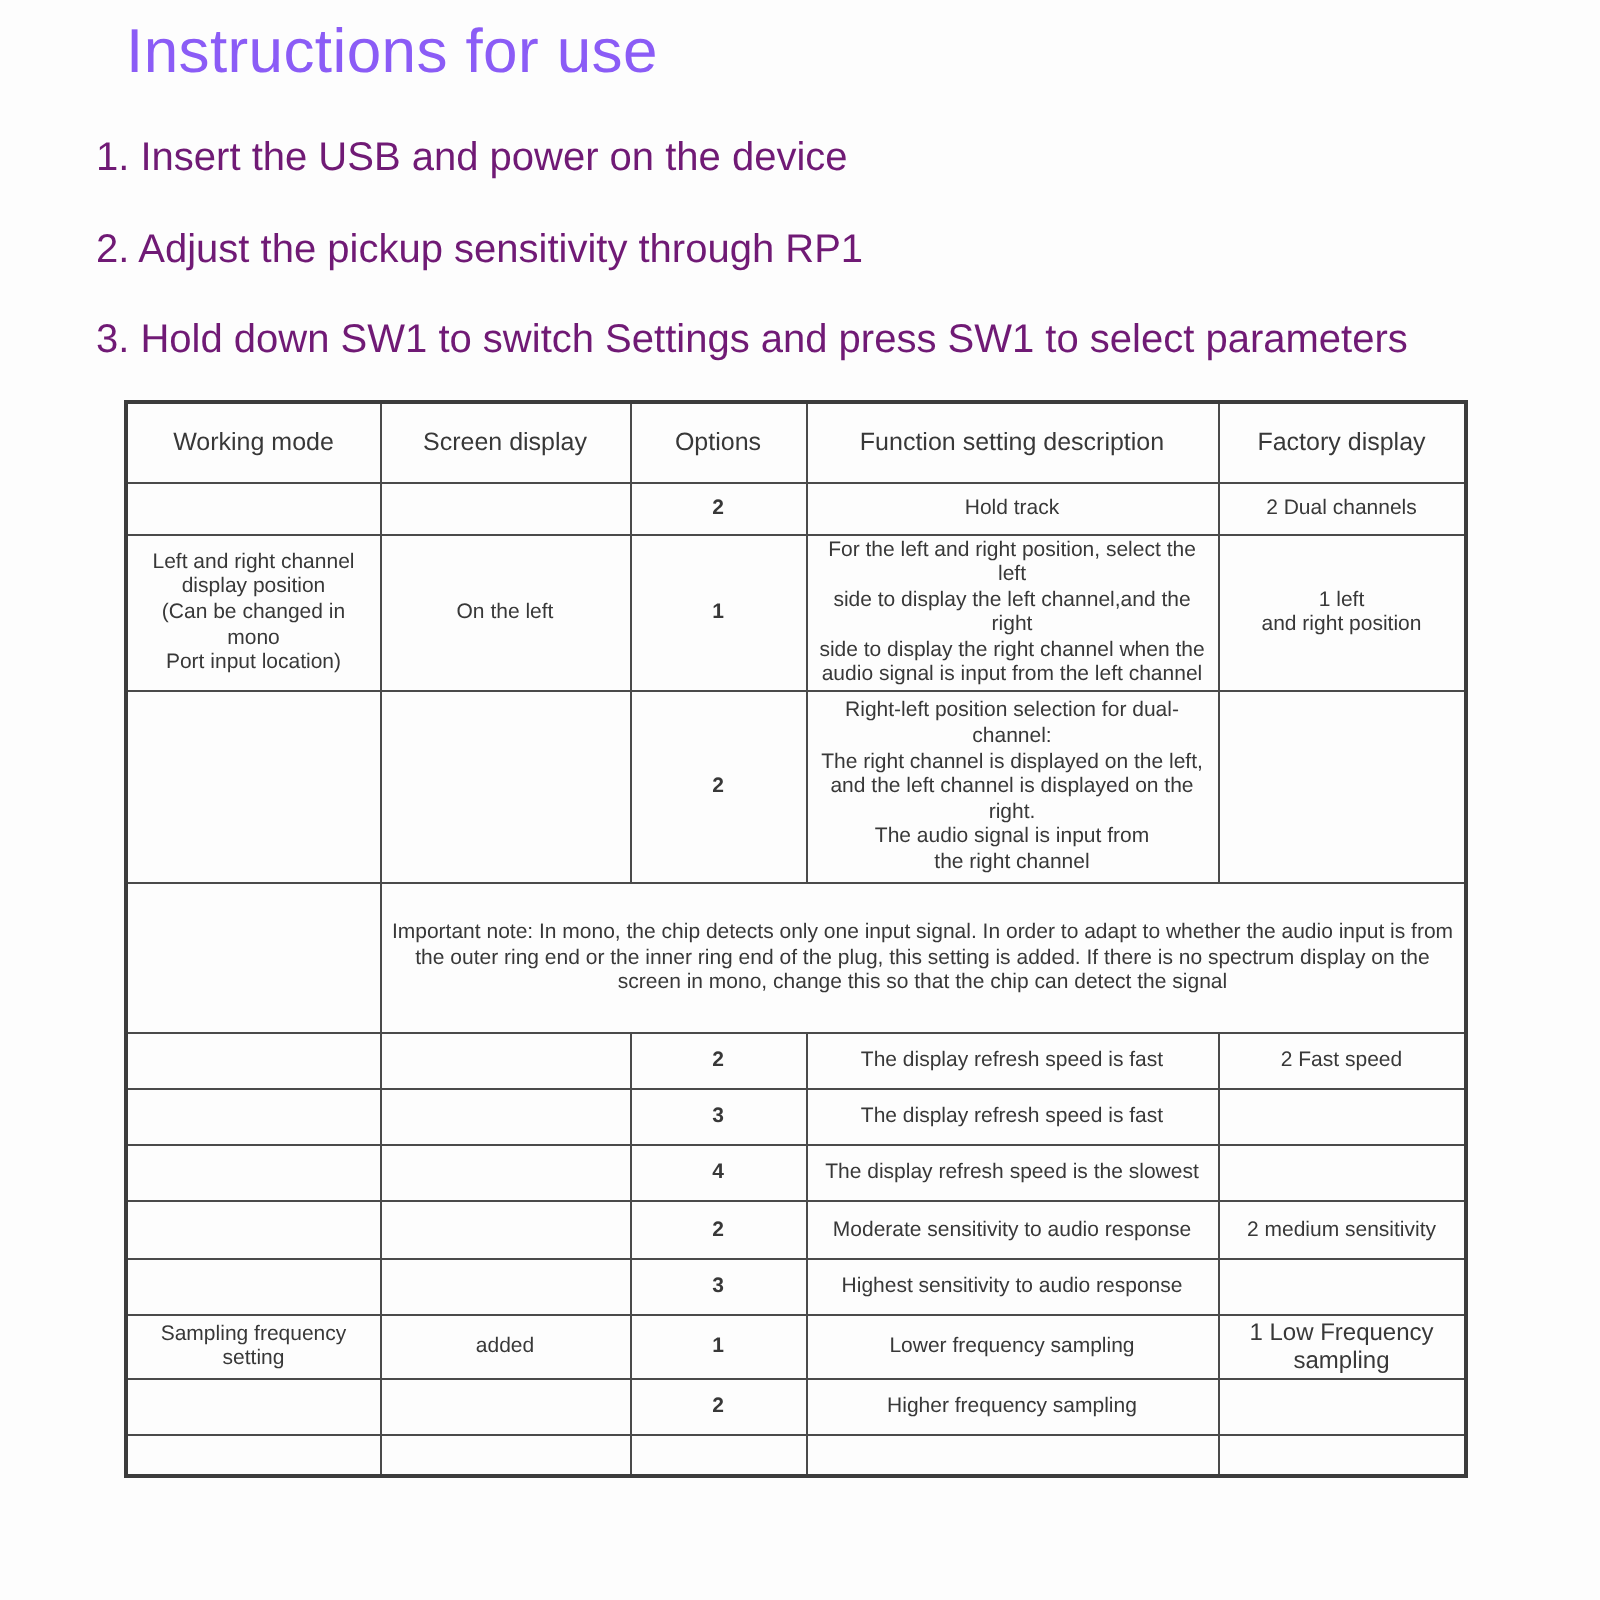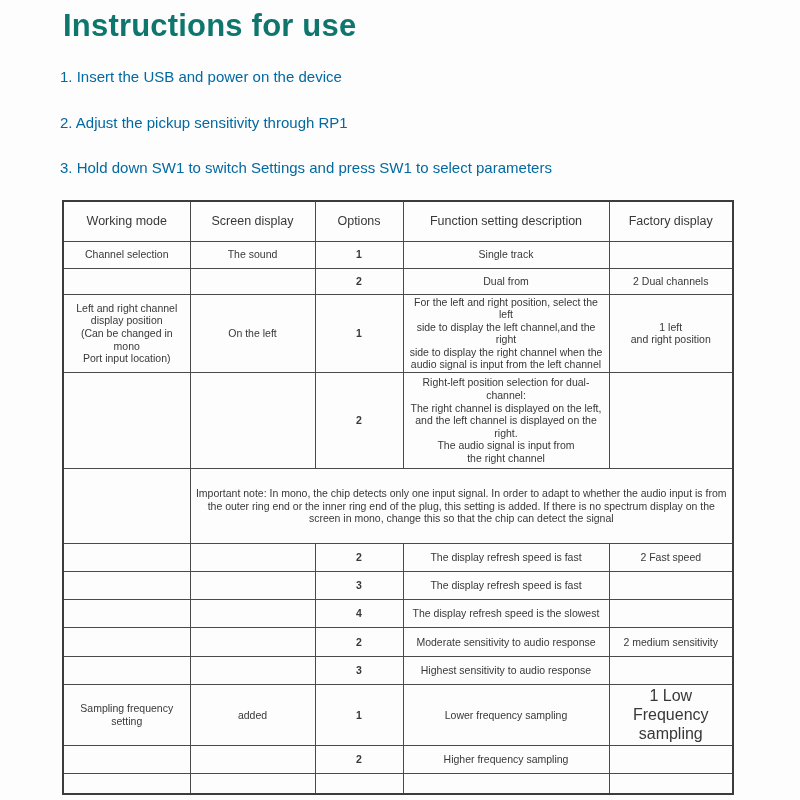--- a/index.html
+++ b/index.html
@@ -5,26 +5,26 @@
   html, body { margin:0; padding:0; }
   body {
     width:800px; height:800px; position:relative;
     background:#fdfdfd;
     font-family:"Liberation Sans", sans-serif;
     color:#383838;
     overflow:hidden;
   }
   .title {
     position:absolute; left:63px; top:8px;
-    font-size:31px; font-weight:bold; color:#0f766e;
+    font-size:31px; font-weight:normal; color:#8b5cf6;
     margin:0; letter-spacing:0.2px;
   }
   .step {
-    position:absolute; left:60px;
-    font-size:15px; color:#0369a1;
+    position:absolute; left:48px;
+    font-size:20px; color:#701a75;
     white-space:nowrap;
   }
   table.settings {
     position:absolute; left:62px; top:200px;
     width:670px;
     border-collapse:collapse; table-layout:fixed;
     border:2px solid #3c3c3c;
   }
   table.settings th, table.settings td {
     border:1px solid #4a4a4a;
@@ -65,32 +65,25 @@
     <thead>
       <tr style="height:40px">
         <th>Working mode</th>
         <th>Screen display</th>
         <th>Options</th>
         <th>Function setting description</th>
         <th>Factory display</th>
       </tr>
     </thead>
     <tbody>
-      <tr style="height:27px">
-        <td class="mode3">Channel selection</td>
-        <td>The sound</td>
-        <td class="opt">1</td>
-        <td class="lg">Single track</td>
-        <td class="lg"></td>
-      </tr>
       <tr style="height:26px">
         <td class="mode3"></td>
         <td></td>
         <td class="opt">2</td>
-        <td class="lg">Dual from</td>
+        <td class="lg">Hold track</td>
         <td class="lg">2 Dual channels</td>
       </tr>
       <tr style="height:54px">
         <td class="mode3 pre">Left and right channel
 display position
 (Can be changed in mono
 Port input location)</td>
         <td>On the left</td>
         <td class="opt">1</td>
         <td class="desc-sm pre left">For the left and right position, select the left
@@ -148,21 +141,21 @@
         <td></td>
         <td class="opt">3</td>
         <td>Highest sensitivity to audio response</td>
         <td></td>
       </tr>
       <tr style="height:28px">
         <td class="mode3">Sampling frequency setting</td>
         <td>added</td>
         <td class="opt">1</td>
         <td>Lower frequency sampling</td>
-        <td style="font-size:16px">1 Low Frequency sampling</td>
+        <td style="font-size:12px">1 Low Frequency sampling</td>
       </tr>
       <tr style="height:28px">
         <td class="mode3"></td>
         <td></td>
         <td class="opt">2</td>
         <td>Higher frequency sampling</td>
         <td></td>
       </tr>
       <tr style="height:21px">
         <td class="mode3"></td>

